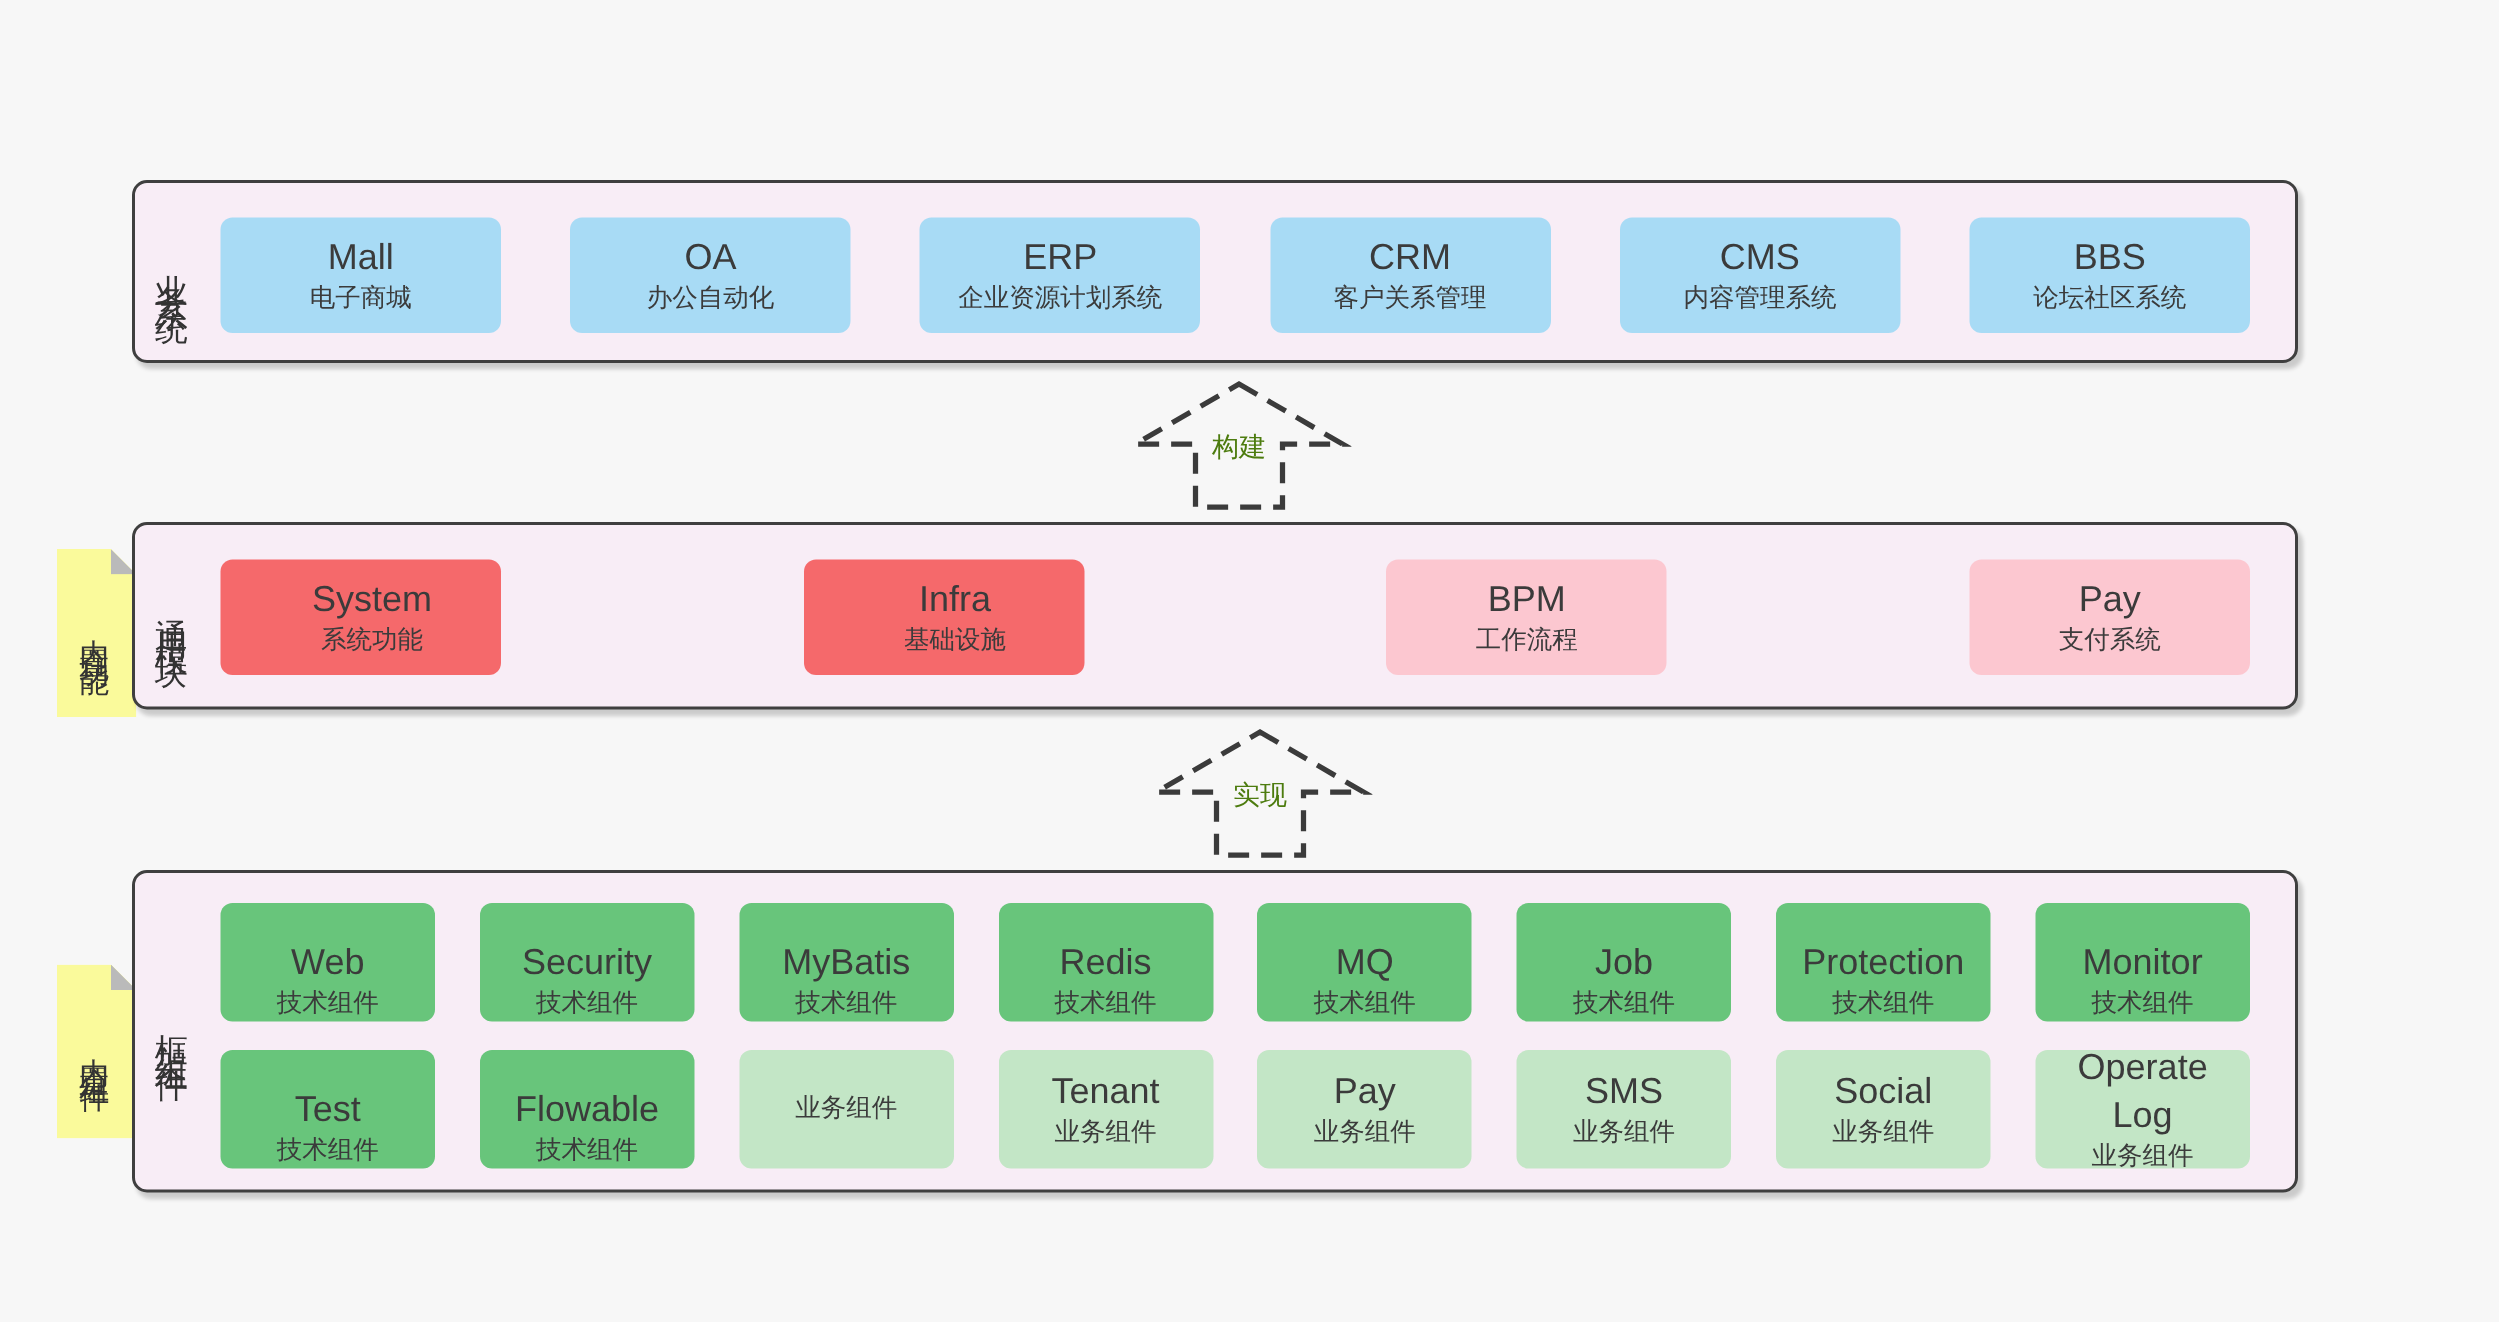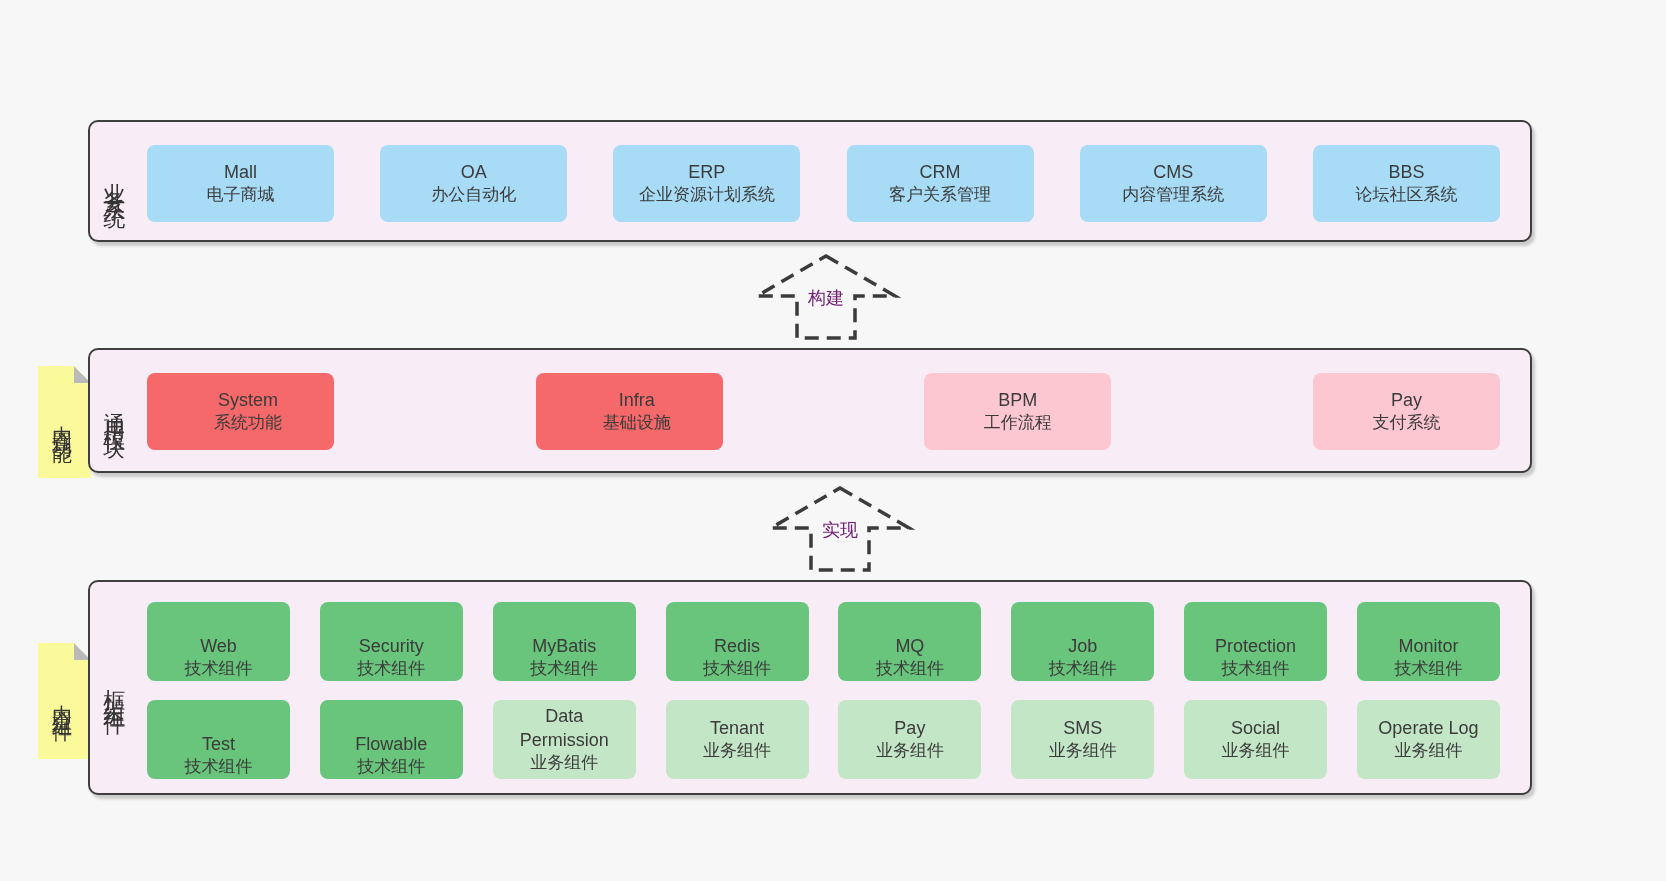--- a/index.html
+++ b/index.html
@@ -42,21 +42,21 @@
     display:flex; flex-direction:column; align-items:center; justify-content:center;
     text-align:center; line-height:1.35;
   }
   #band-business .box, #band-modules .box { width:187px; height:77px; }
   #band-framework .box { width:143px; height:79px; }
   .box[data-variant="blue"]       { background: var(--box_blue,#a8dbf5); }
   .box[data-variant="red"]        { background: var(--box_red,#f5696b); padding-left: 15px; }
   .box[data-variant="pink"]       { background: var(--box_pink,#fcc7d0); }
   .box[data-variant="green"]      { background: var(--box_green,#68c57b); justify-content: flex-end; }
   .box[data-variant="lightgreen"] { background: var(--box_green_light,#c3e6c6); }
-  .box-name { font-size:18px; padding:0 6px; }
+  .box-name { font-size:24px; padding:0 6px; }
   .box-sub  { font-size:17px; }
 
   .sticky {
     position:absolute; left:38px; width:53px;
     background: var(--sticky_yellow,#fafa9b);
     clip-path: polygon(0 0, calc(100% - 17px) 0, 100% 17px, 100% 100%, 0 100%);
     z-index:1;
   }
   #sticky-features   { top:366px; height:112px; }
   #sticky-components { top:643px; height:116px; }
@@ -71,21 +71,21 @@
     font-size:20px; letter-spacing:6px; color:#333; line-height:1;
   }
 
   .arrow { position:absolute; width:150px; height:90px; z-index:1; }
   #arrow-build     { left:751px; top:252px; }
   #arrow-implement { left:765px; top:484px; }
   .arrow svg { width:100%; height:100%; display:block; }
   .arrow-label {
     position:absolute; left:50%; top:46px; transform:translate(-50%,-50%);
     background: var(--canvas_bg,#f7f7f7);
-    padding:2px 4px; font-size:18px; color:#701a75; white-space:nowrap;
+    padding:2px 4px; font-size:18px; color:#4d7c0f; white-space:nowrap;
   }
 </style>
 </head>
 <body>
 
 <div>
 
   <div class="band" id="band-business">
     <div class="band-label">业务系统</div>
     <div class="row">
@@ -201,21 +201,20 @@
     <div class="row row-2">
       <div class="box" data-variant="green">
         <div class="box-name">Test</div>
         <div class="box-sub">技术组件</div>
       </div>
       <div class="box" data-variant="green">
         <div class="box-name">Flowable</div>
         <div class="box-sub">技术组件</div>
       </div>
       <div class="box" data-variant="lightgreen">
-        <div class="box-name">Data Permission</div>
         <div class="box-sub">业务组件</div>
       </div>
       <div class="box" data-variant="lightgreen">
         <div class="box-name">Tenant</div>
         <div class="box-sub">业务组件</div>
       </div>
       <div class="box" data-variant="lightgreen">
         <div class="box-name">Pay</div>
         <div class="box-sub">业务组件</div>
       </div>

